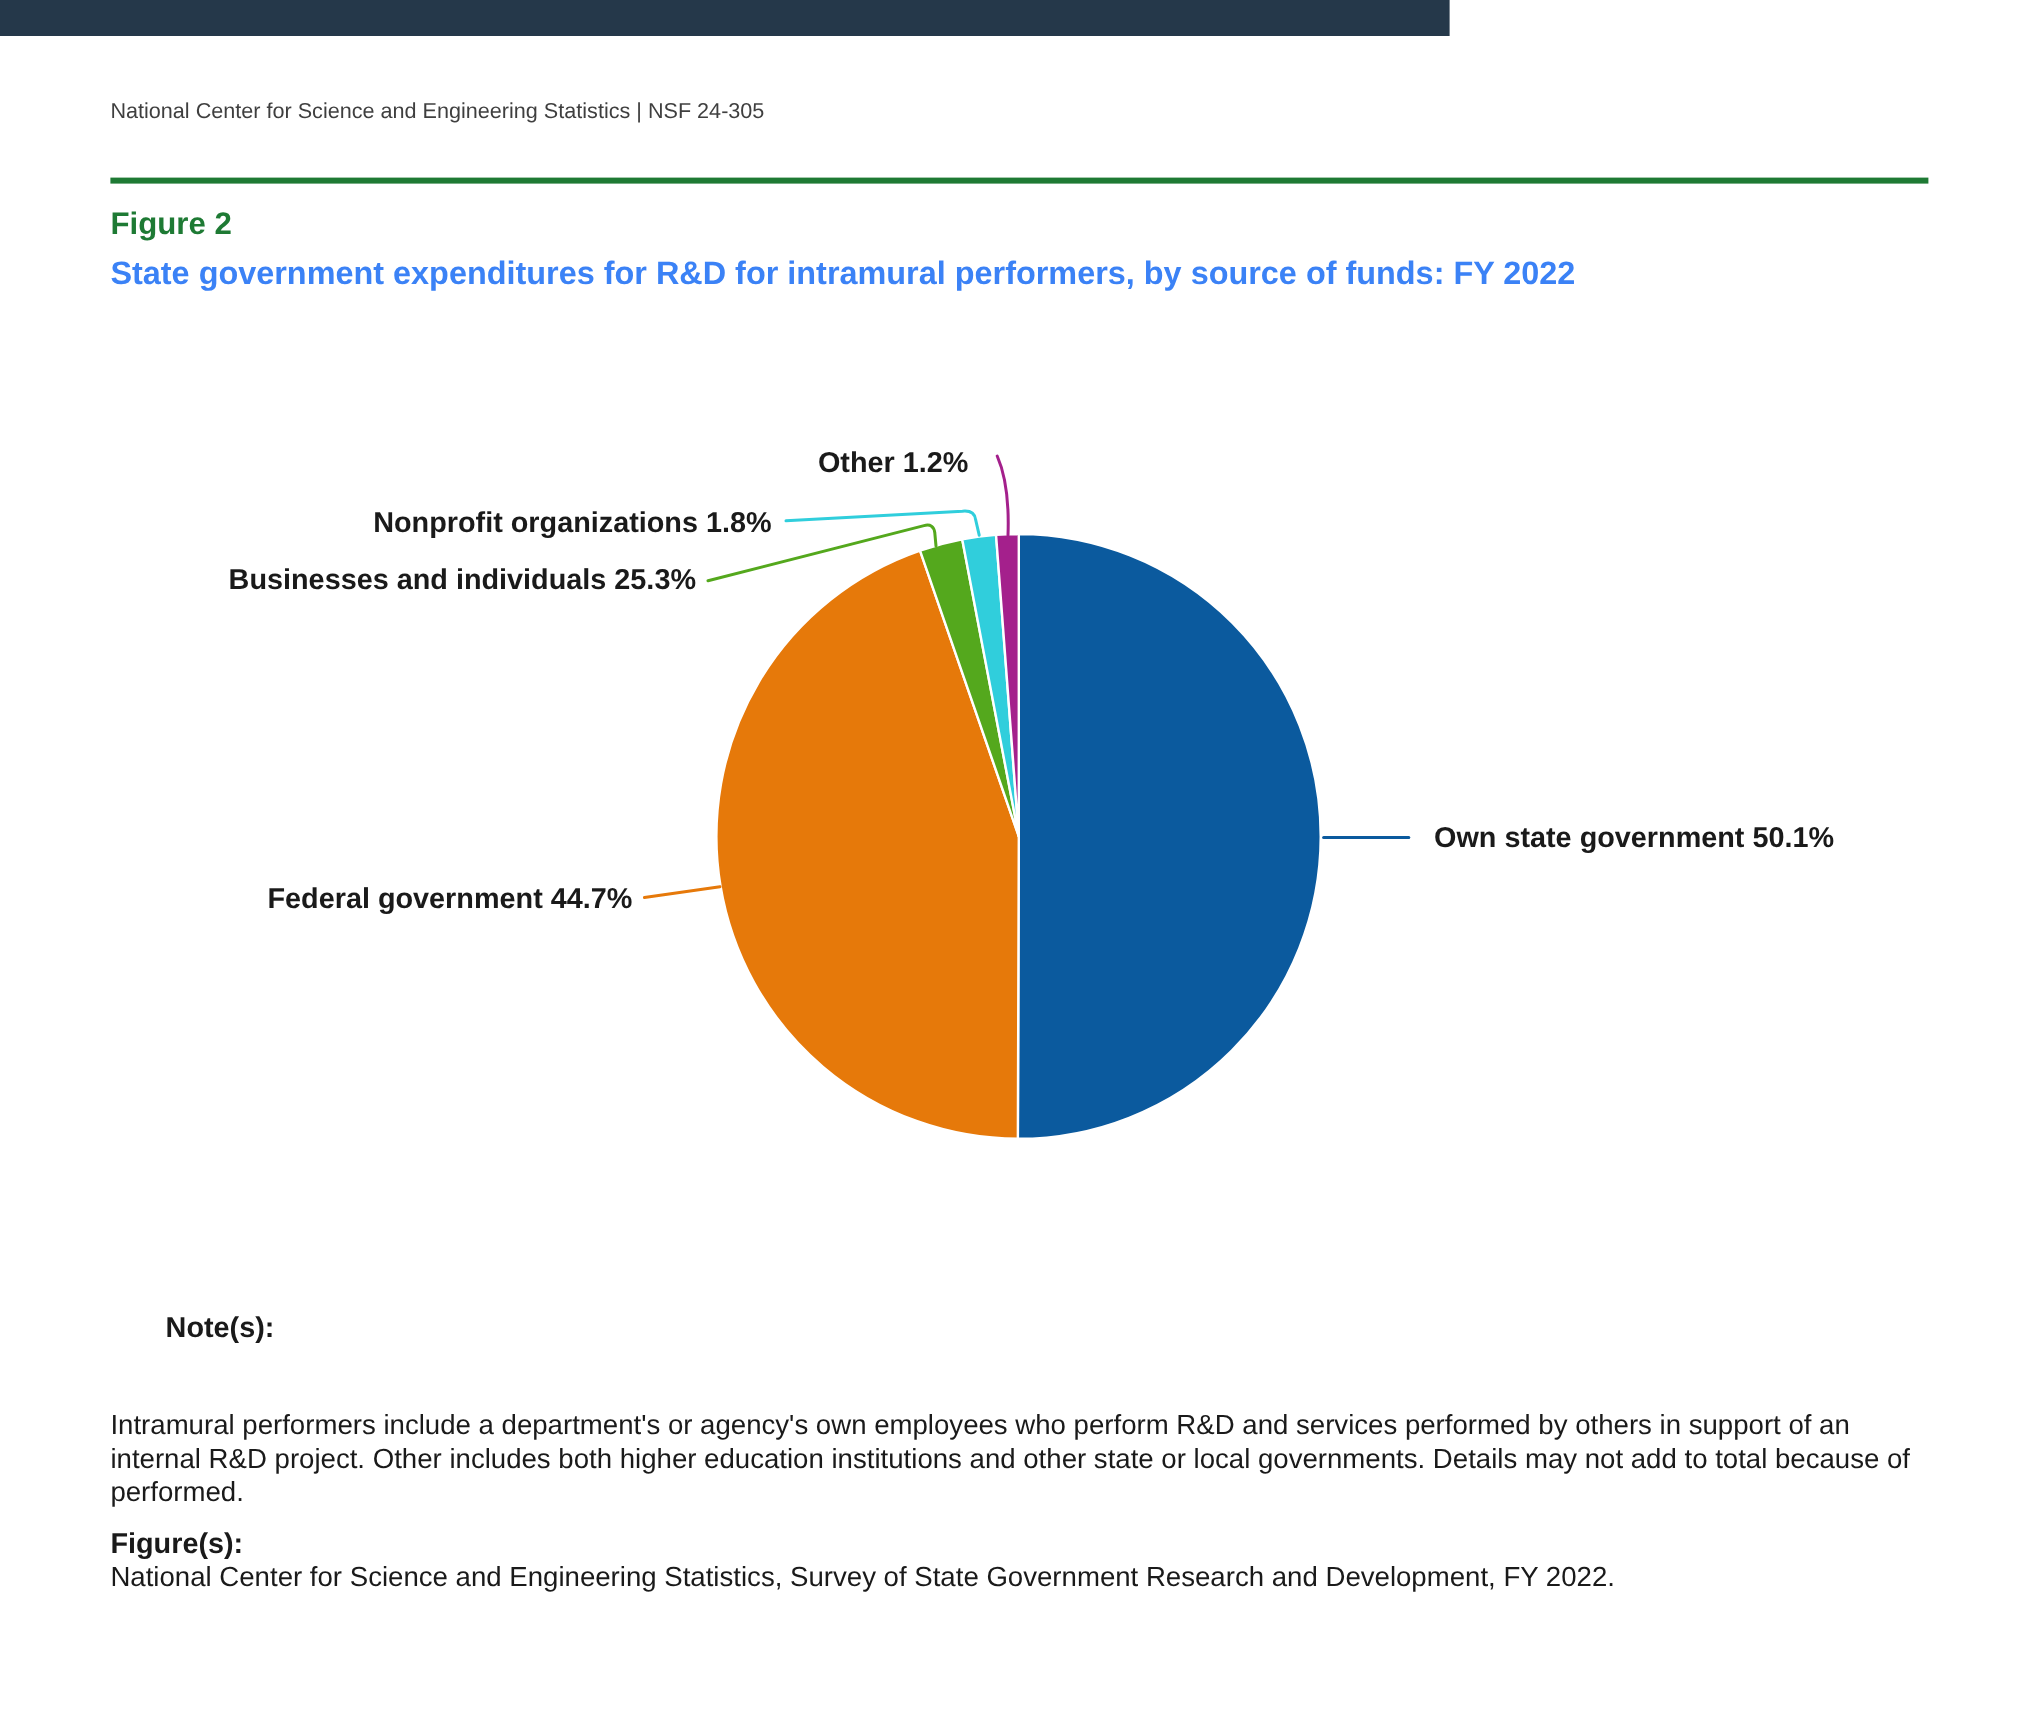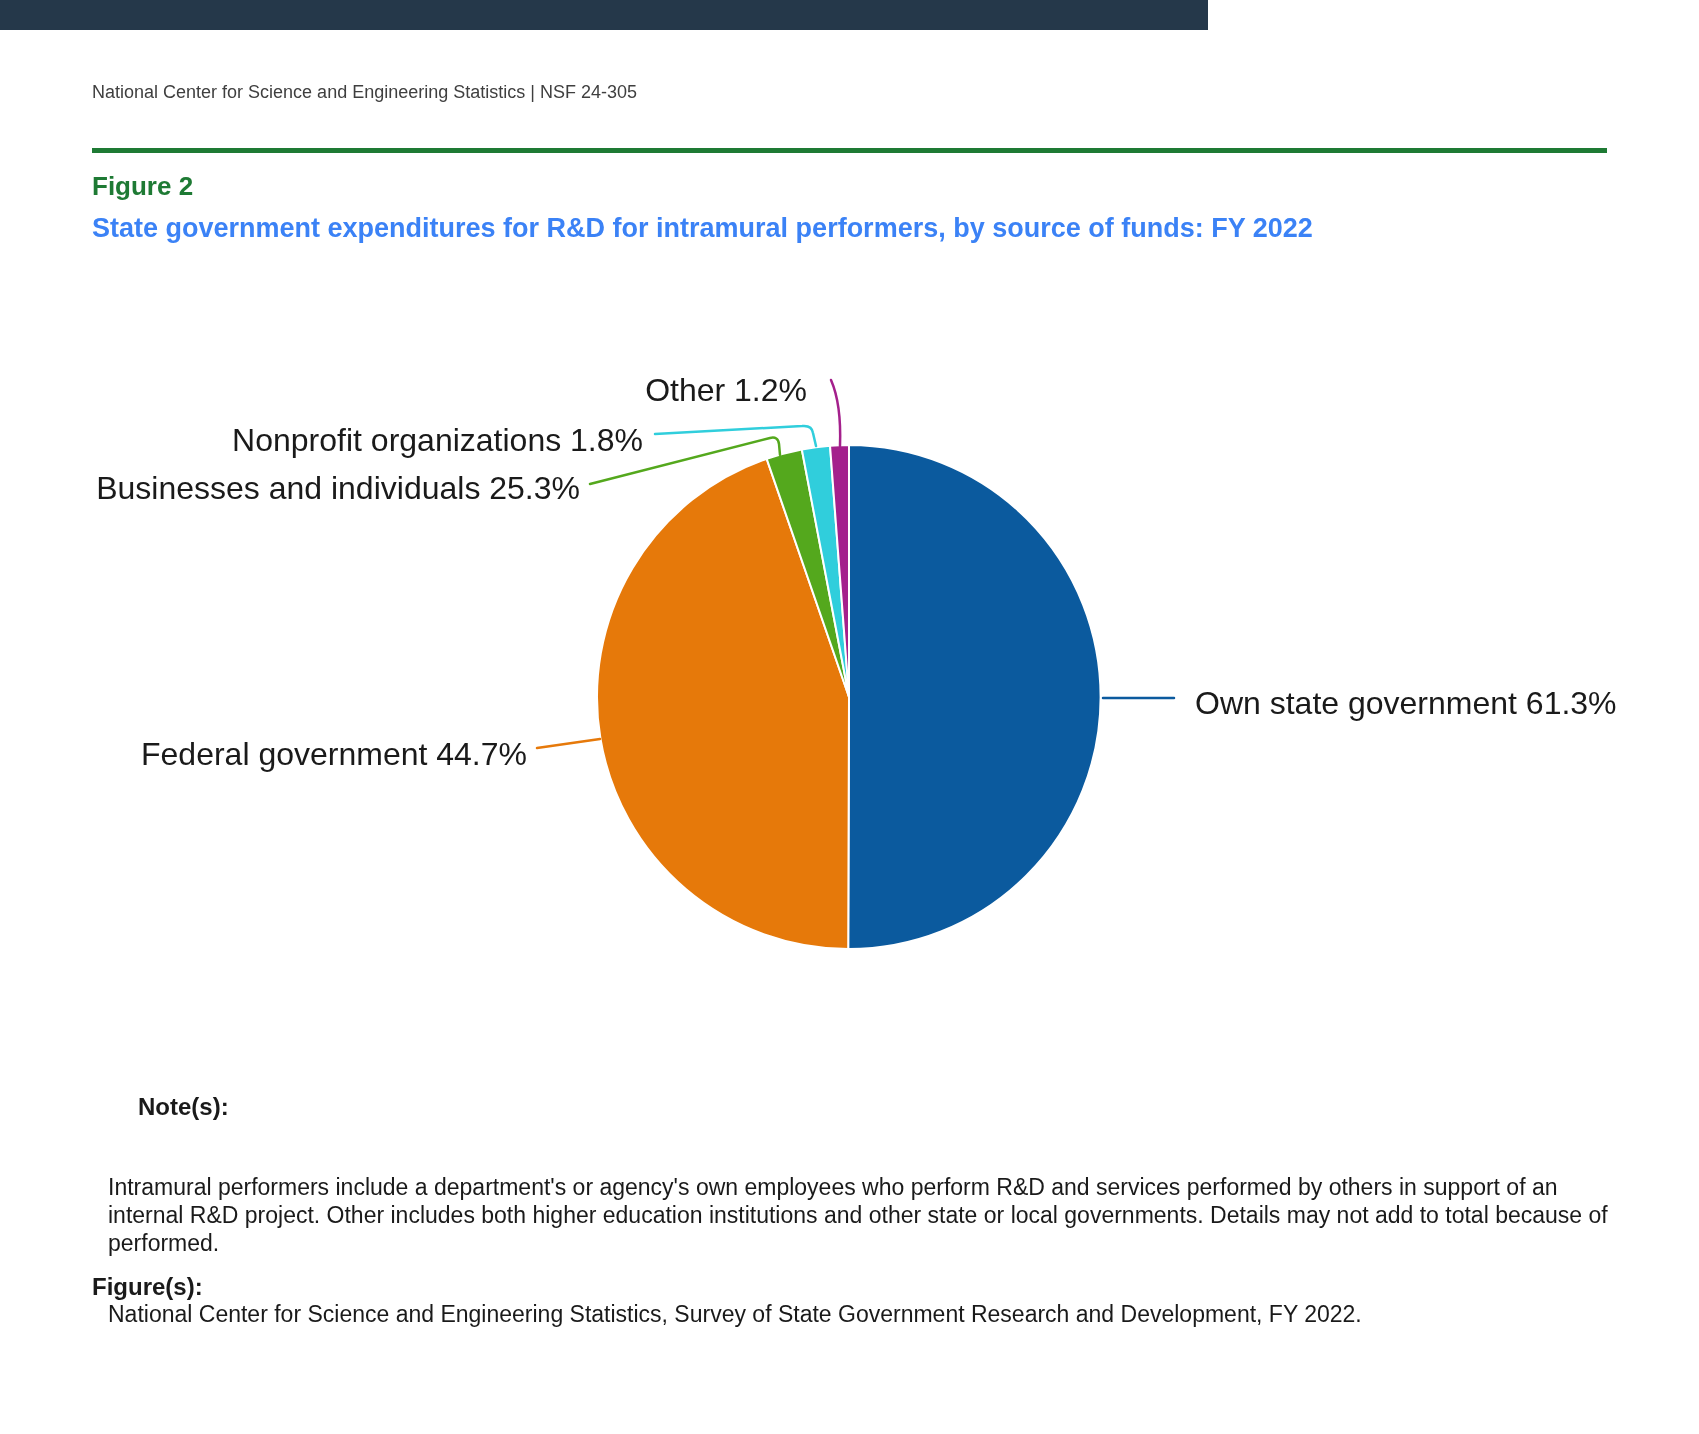--- a/index.html
+++ b/index.html
@@ -5,28 +5,28 @@
   html,body{margin:0;padding:0;background:#fff;}
   body{width:1699px;height:1434px;position:relative;overflow:hidden;
        font-family:"Liberation Sans", sans-serif;color:#1a1a1a;}
   .abs{position:absolute;}
   #top-bar{left:0;top:0;width:1208px;height:30px;}
   #header-line{left:92px;top:82px;font-size:18px;color:#3f3f3f;white-space:nowrap;}
   #green-rule{left:92px;top:148px;width:1515px;height:5px;}
   #figure-label{left:92px;top:171px;font-size:26px;font-weight:bold;}
   #figure-title{left:92px;top:213px;font-size:27px;font-weight:bold;color:#3b82f6;white-space:nowrap;}
   #chart-svg{left:0;top:0;}
-  .pie-label{position:absolute;font-size:32px;font-weight:normal;color:#1a1a1a;white-space:nowrap;}
+  .pie-label{position:absolute;font-size:24px;font-weight:bold;color:#1a1a1a;white-space:nowrap;}
   #lbl-other{right:892px;top:372px;}
   #lbl-nonprofit{right:1056px;top:422px;}
   #lbl-businesses{right:1119px;top:470px;}
   #lbl-federal{right:1172px;top:736px;}
   #lbl-ownstate{left:1195px;top:685px;}
   .note-head{position:absolute;left:92px;font-size:24px;font-weight:bold;}
-  .note-line{position:absolute;left:108px;font-size:23px;line-height:28px;white-space:nowrap;}
+  .note-line{position:absolute;left:92px;font-size:23px;line-height:28px;white-space:nowrap;}
   #notes-head{top:1093px;margin-left:46px;}
   #note-l1{top:1173px;}
   #note-l2{top:1201px;}
   #note-l3{top:1229px;}
   #source-head{top:1273px;}
   #source-l1{top:1300px;}
 </style>
 </head>
 <body>
 
@@ -49,20 +49,20 @@
     <path d="M537,748 L600,739" fill="none" stroke="#E6790A" stroke-width="2.5" stroke-linecap="round"></path>
     <path d="M590,484 L770,438 Q778,436 779,444 L780,455" fill="none" stroke="#54A81D" stroke-width="2.5" stroke-linecap="round"></path>
     <path d="M655,434 L802,426 Q812,425 813,433 L816,446" fill="none" stroke="#30CEDC" stroke-width="2.5" stroke-linecap="round"></path>
     <path d="M831,380 C838,396 841,418 840,446" fill="none" stroke="#A4208C" stroke-width="2.5" stroke-linecap="round"></path>
   </svg>
 
 <div class="pie-label" id="lbl-other">Other 1.2%</div>
 <div class="pie-label" id="lbl-nonprofit">Nonprofit organizations 1.8%</div>
 <div class="pie-label" id="lbl-businesses">Businesses and individuals 25.3%</div>
 <div class="pie-label" id="lbl-federal">Federal government 44.7%</div>
-<div class="pie-label" id="lbl-ownstate">Own state government 61.3%</div>
+<div class="pie-label" id="lbl-ownstate">Own state government 50.1%</div>
 
 <div class="note-head" id="notes-head">Note(s):</div>
 <div class="note-line" id="note-l1">Intramural performers include a department's or agency's own employees who perform R&amp;D and services performed by others in support of an</div>
 <div class="note-line" id="note-l2">internal R&amp;D project. Other includes both higher education institutions and other state or local governments. Details may not add to total because of</div>
 <div class="note-line" id="note-l3">performed.</div>
 <div class="note-head" id="source-head">Figure(s):</div>
 <div class="note-line" id="source-l1">National Center for Science and Engineering Statistics, Survey of State Government Research and Development, FY 2022.</div>
 
 </body></html>

